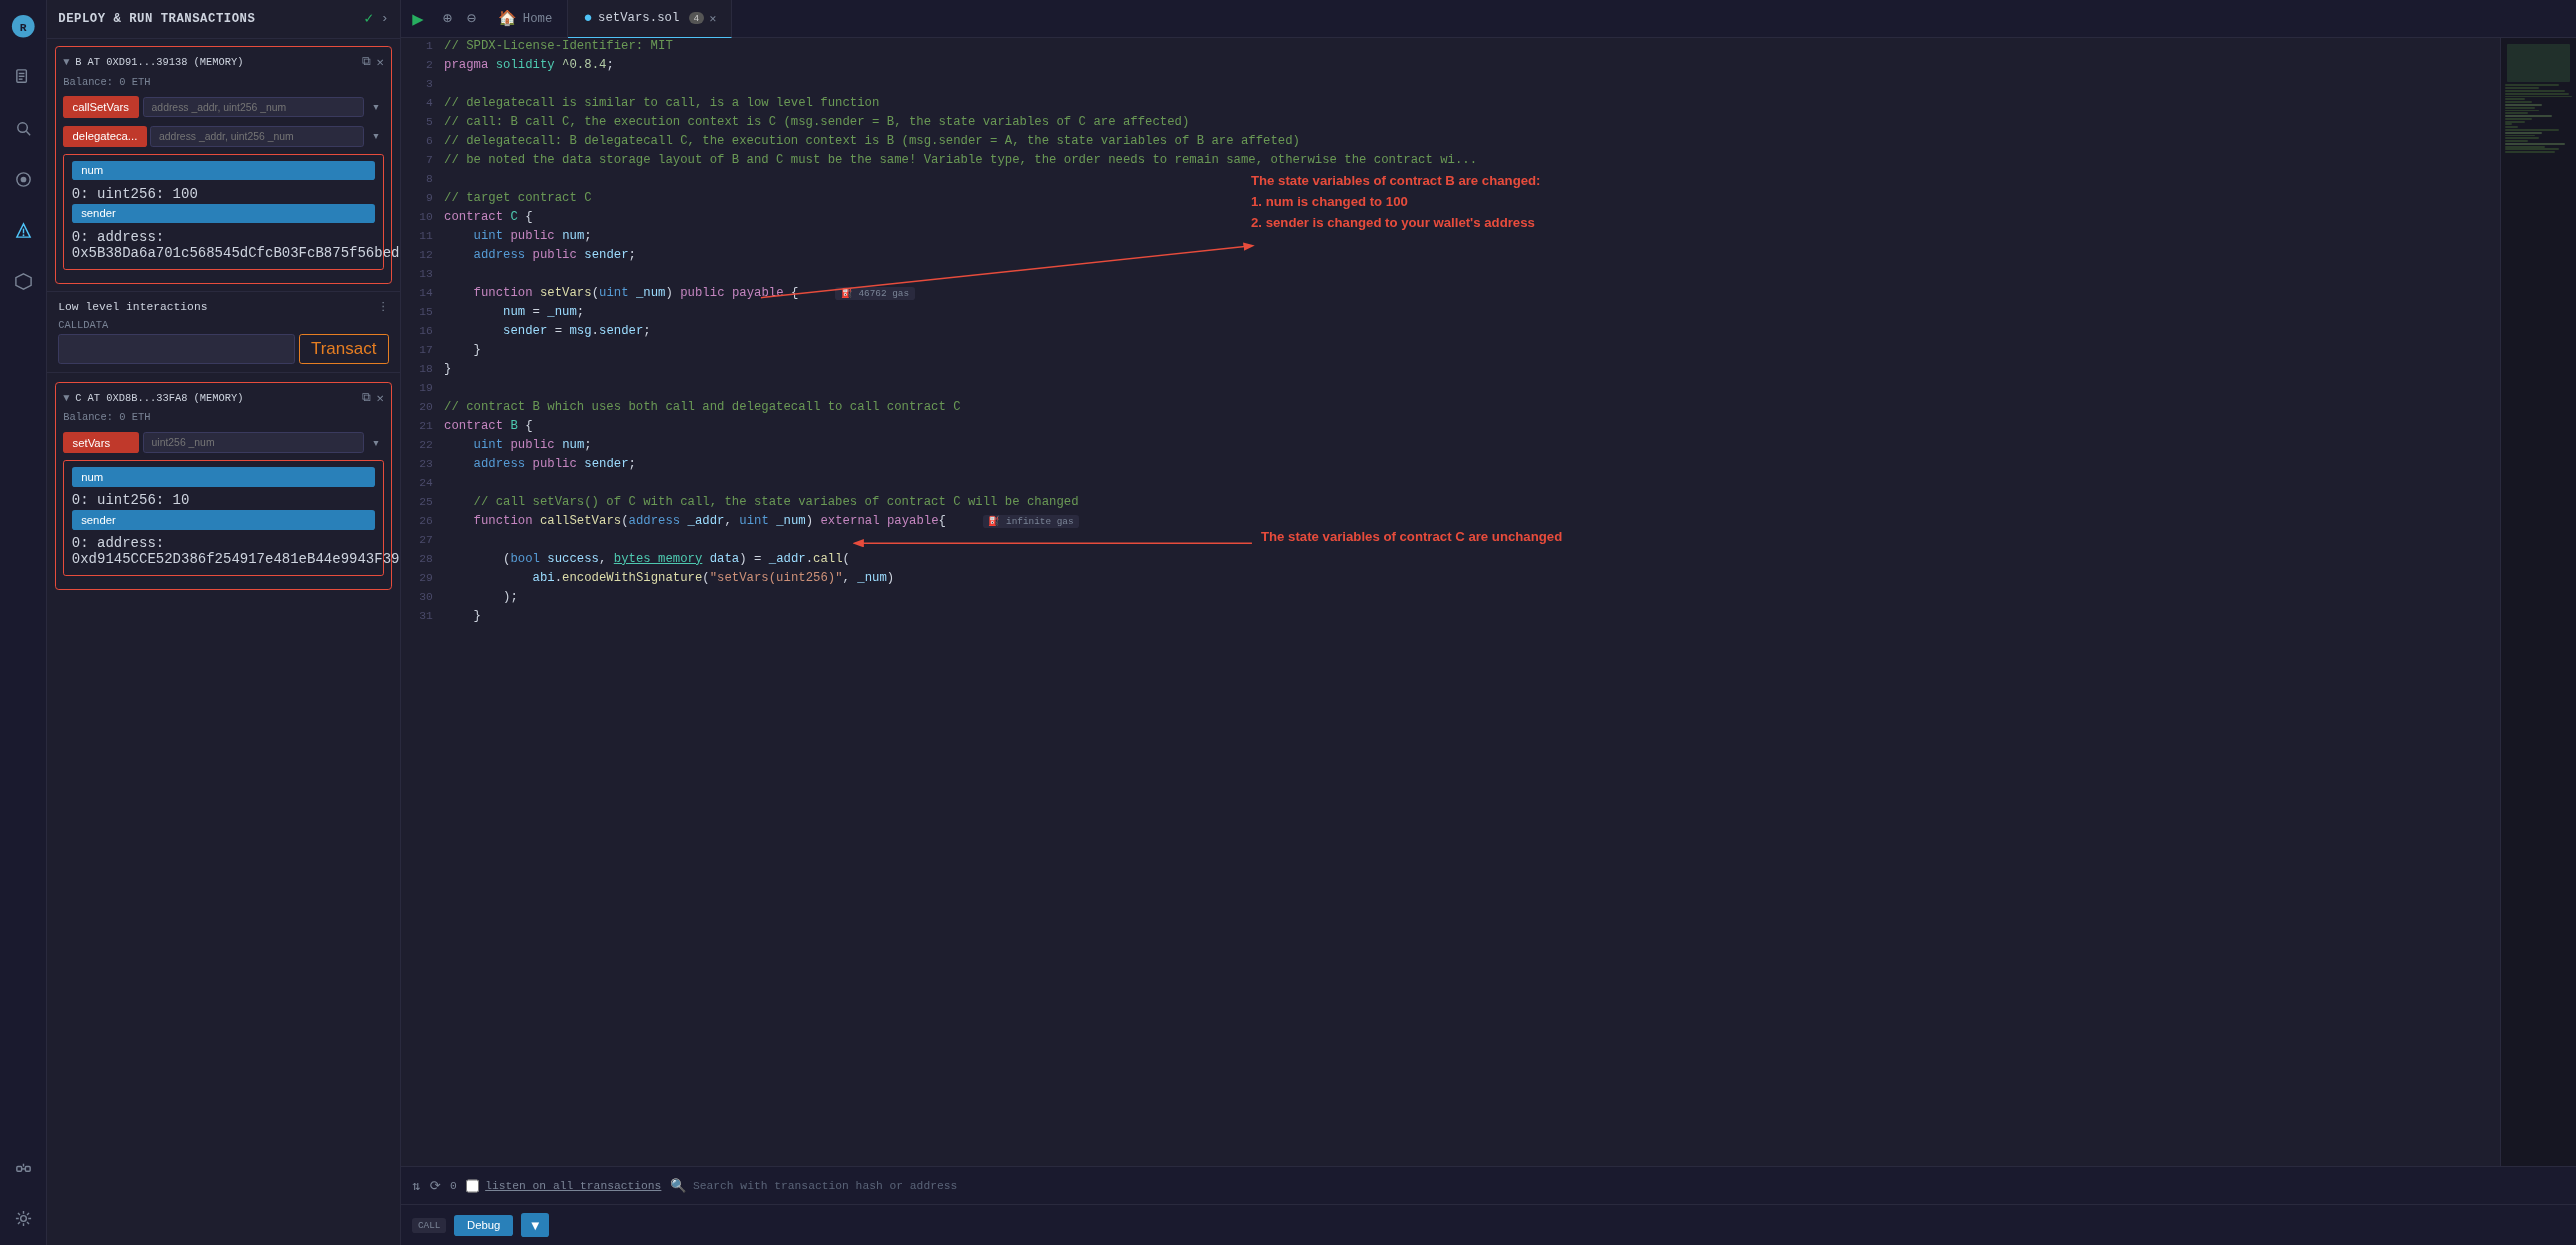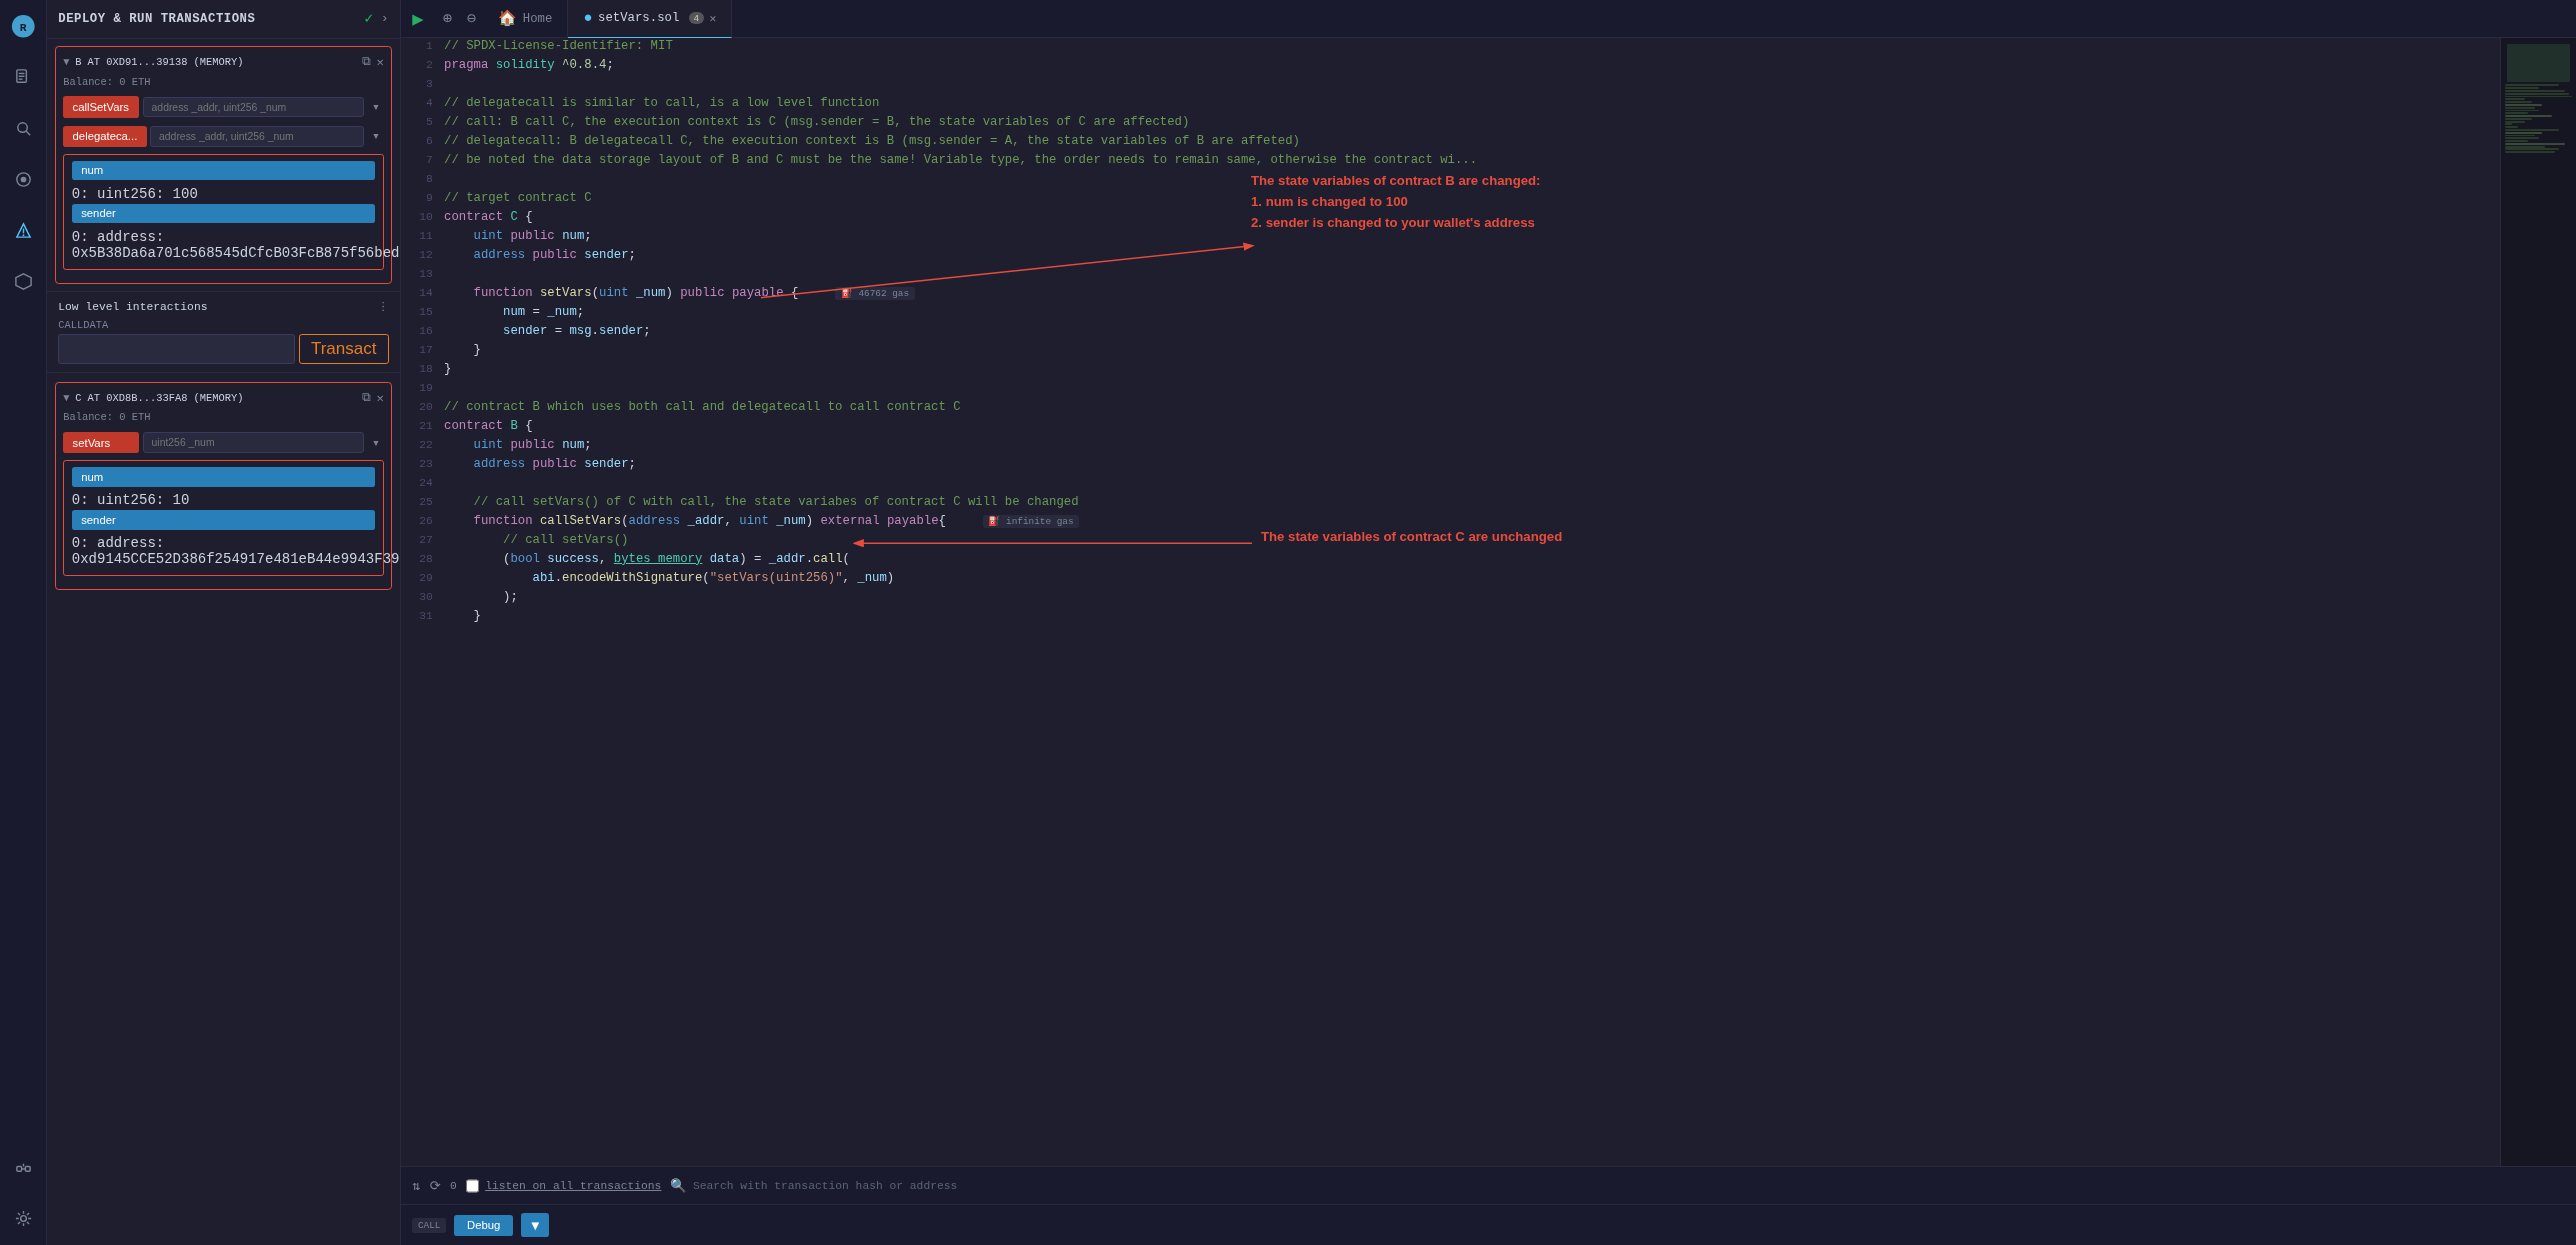--- a/index.html
+++ b/index.html
@@ -708,21 +708,20 @@
         <span class="line-content comment">    // call setVars() of C with call, the state variabes of contract C will be changed</span>
       </div>
 
       <div class="code-line">
         <span class="line-num">26</span>
         <span class="line-content">    <span class="kw">function</span> <span class="fn">callSetVars</span>(<span class="kw2">address</span> <span class="param">_addr</span>, <span class="kw2">uint</span> <span class="param">_num</span>) <span class="kw">external</span> <span class="kw">payable</span>{    <span class="gas-badge">⛽ infinite gas</span></span>
       </div>
 
       <div class="code-line">
         <span class="line-num">27</span>
-        <span class="line-content comment">        // call setVars()</span>
       </div>
 
       <div class="code-line">
         <span class="line-num">28</span>
         <span class="line-content">        (<span class="kw2">bool</span> <span class="param">success</span>, <span style="color:#4ec9b0;text-decoration:underline;">bytes_memory</span> <span class="param">data</span>) = <span class="param">_addr</span>.<span class="fn">call</span>(</span>
       </div>
 
       <div class="code-line">
         <span class="line-num">29</span>
         <span class="line-content">            <span class="param">abi</span>.<span class="fn">encodeWithSignature</span>(<span class="str">"setVars(uint256)"</span>, <span class="param">_num</span>)</span>

